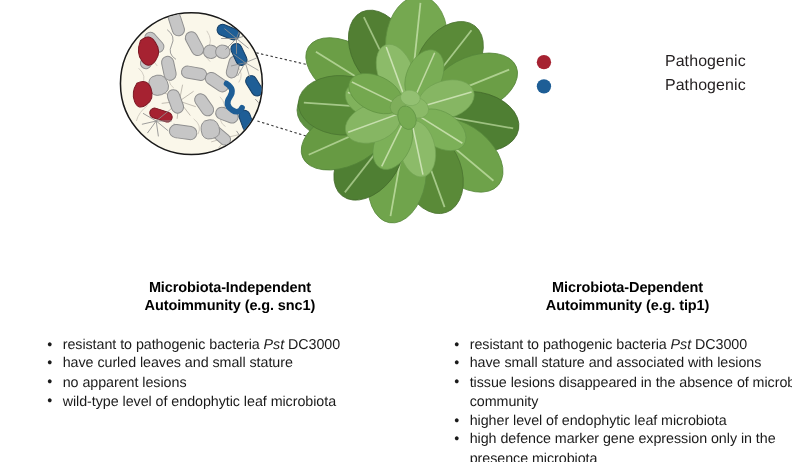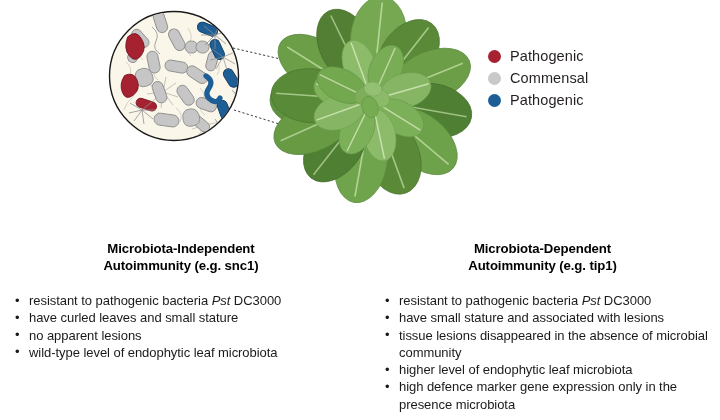--- a/index.html
+++ b/index.html
@@ -38,20 +38,21 @@
   .legend {
     position: absolute;
     left: 488px;
     top: 45px;
     width: 190px;
   }
   .legend-row {
     display: flex;
     align-items: center;
     height: 22px;
+    justify-content: space-between;
   }
   .legend-dot {
     width: 13px;
     height: 13px;
     border-radius: 50%;
     flex: 0 0 auto;
   }
   .legend-label {
     margin-left: 9px;
     font-size: 14.5px;
@@ -63,21 +64,22 @@
   
   .columns {
     position: absolute;
     left: 0;
     top: 215px;
     width: 720px;
     height: 205px;
   }
   .column {
     position: absolute;
-    top: 4px;
+    top: 16px;
+    padding-left: 28px;
   }
   .column.left  { left: 0px;   width: 362px; }
   .column.right { left: 365px; width: 355px; }
 
   .col-heading {
     text-align: center;
     font-size: 13.2px;
     font-weight: bold;
     line-height: 17px;
     color: #000000;
@@ -348,24 +350,20 @@
         </g>
       </g>
     </svg>
 
     <div class="legend">
       <div class="legend-row">
         <span class="legend-dot" style="background:#a62231"></span>
         <span class="legend-label">Pathogenic</span>
       </div>
       <div class="legend-row">
-        <span class="legend-dot" style="background:#c9c9c9"></span>
-        <span class="legend-label">Commensal</span>
-      </div>
-      <div class="legend-row">
         <span class="legend-dot" style="background:#1e5e96"></span>
         <span class="legend-label">Pathogenic</span>
       </div>
     </div>
   </div>
 
   <div class="columns">
 
     <div class="column left">
       <div class="col-heading">

